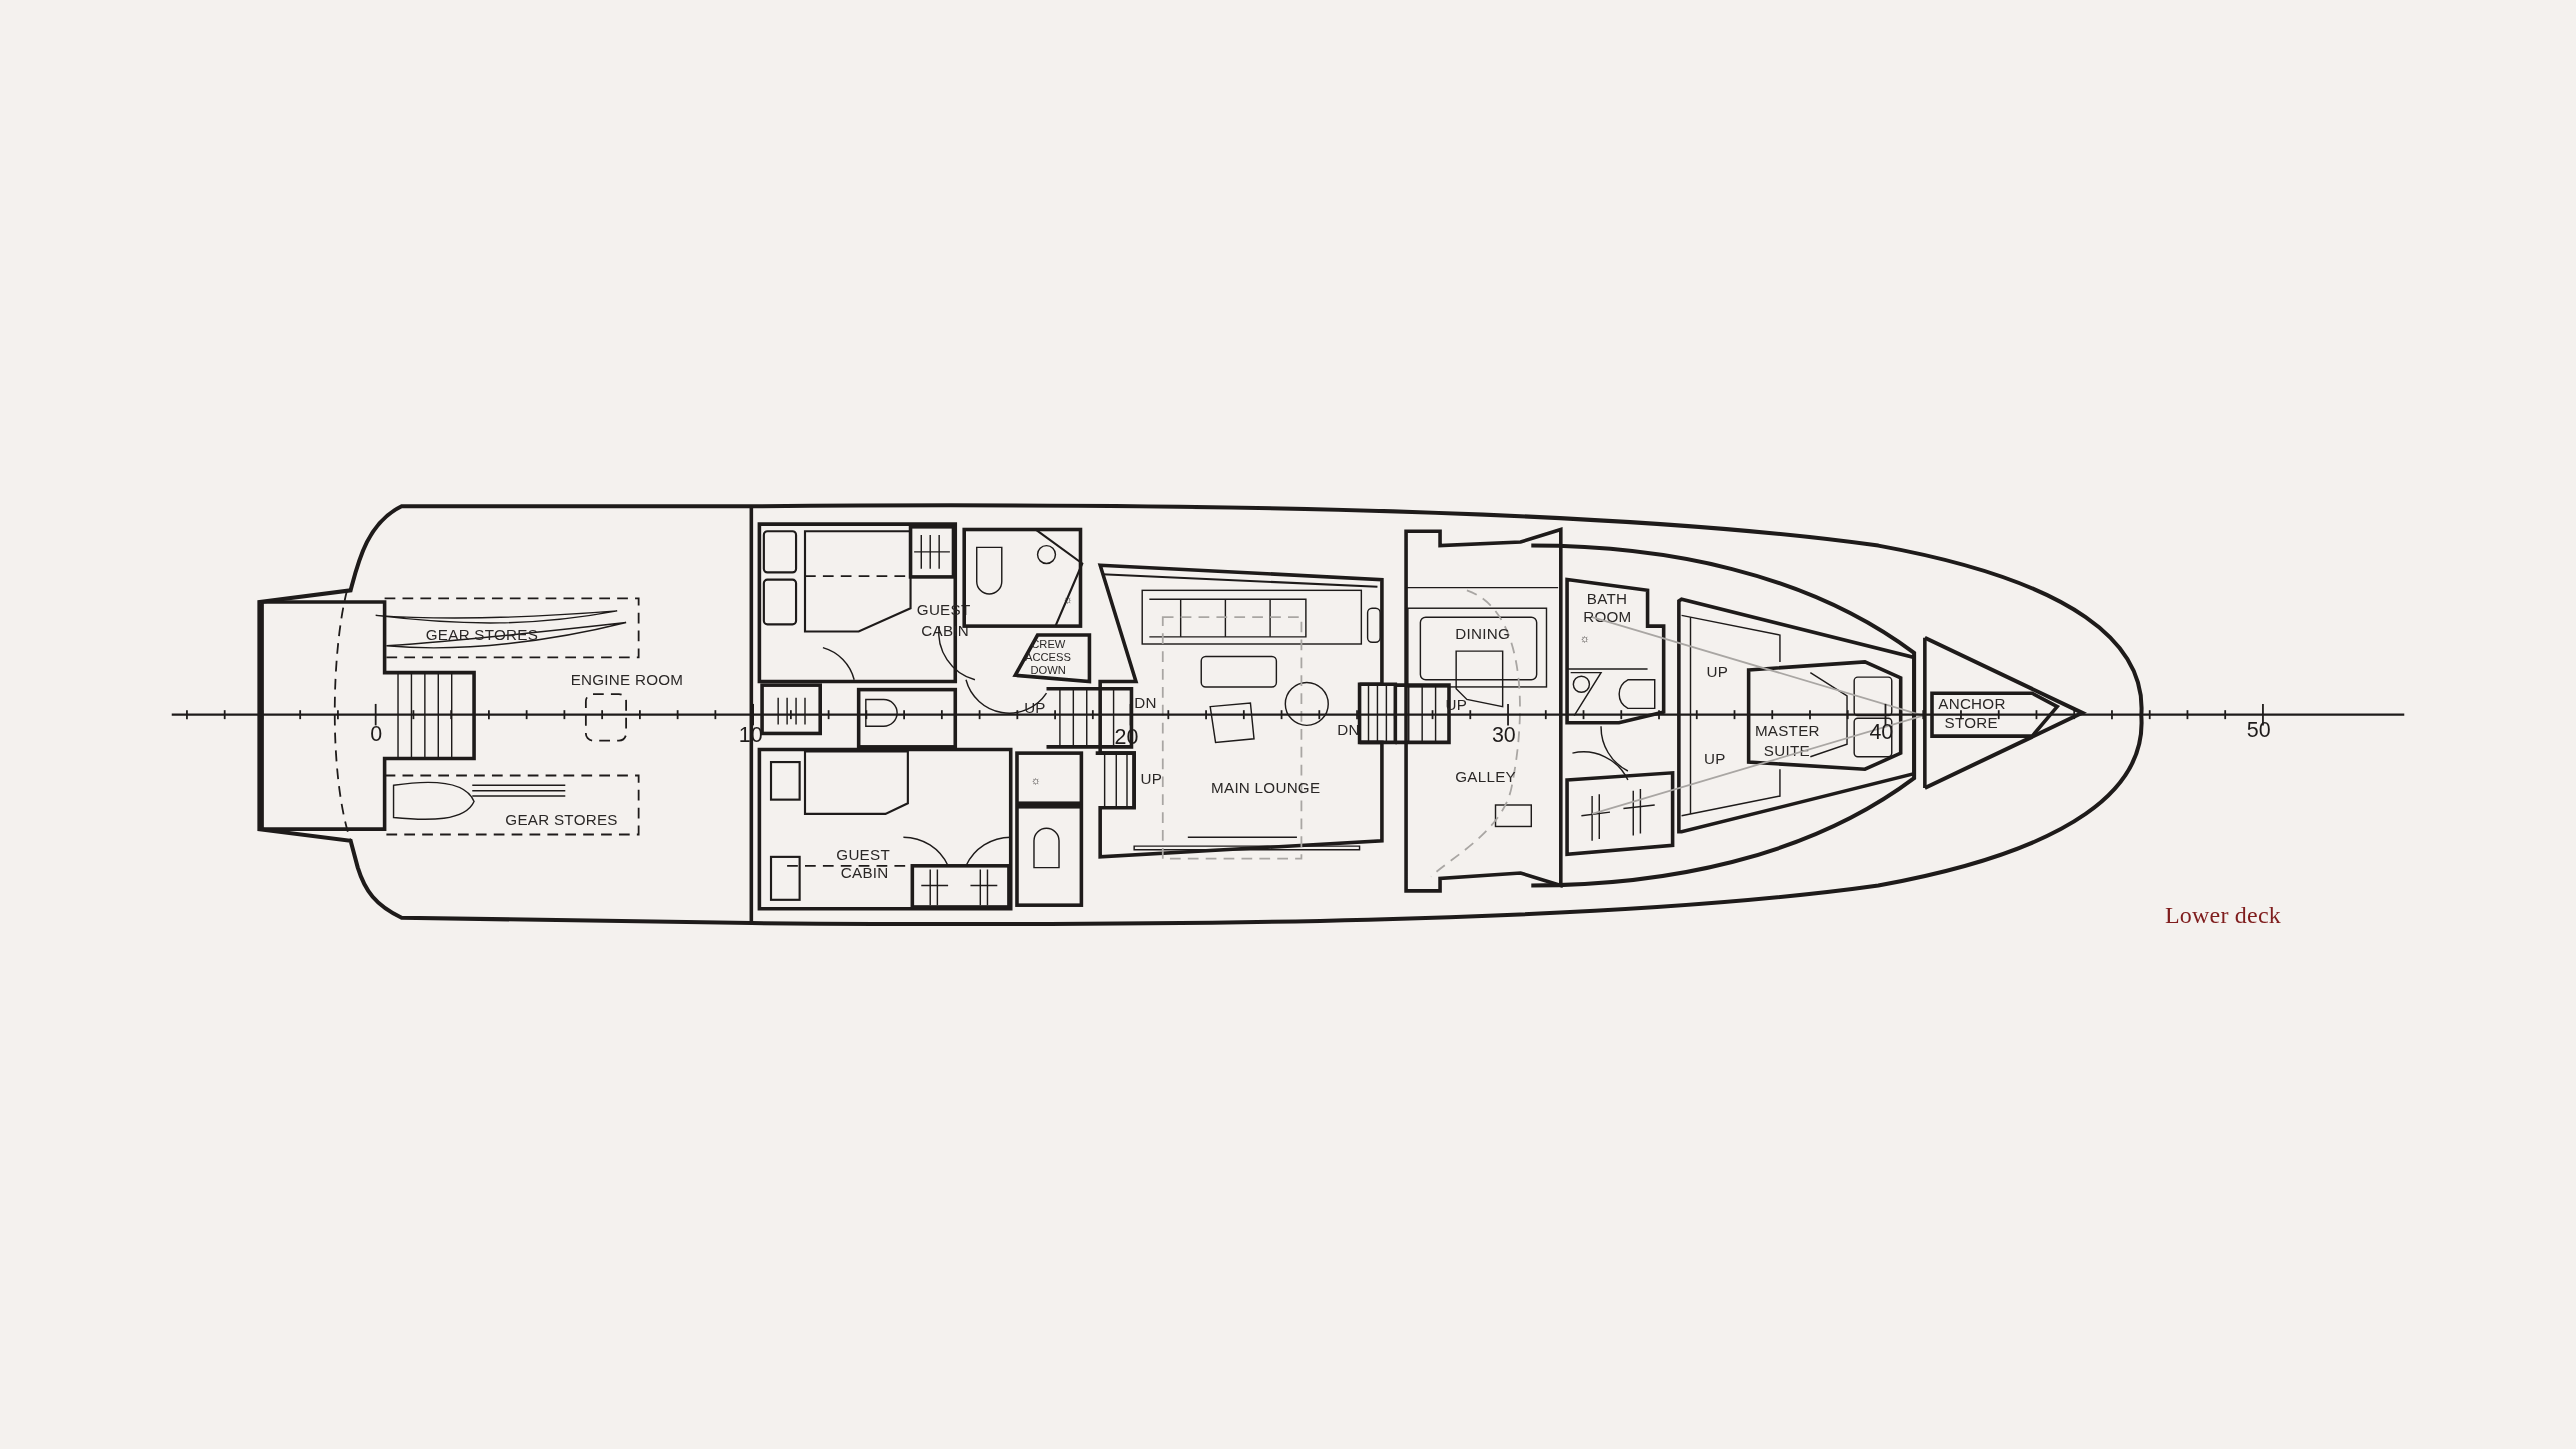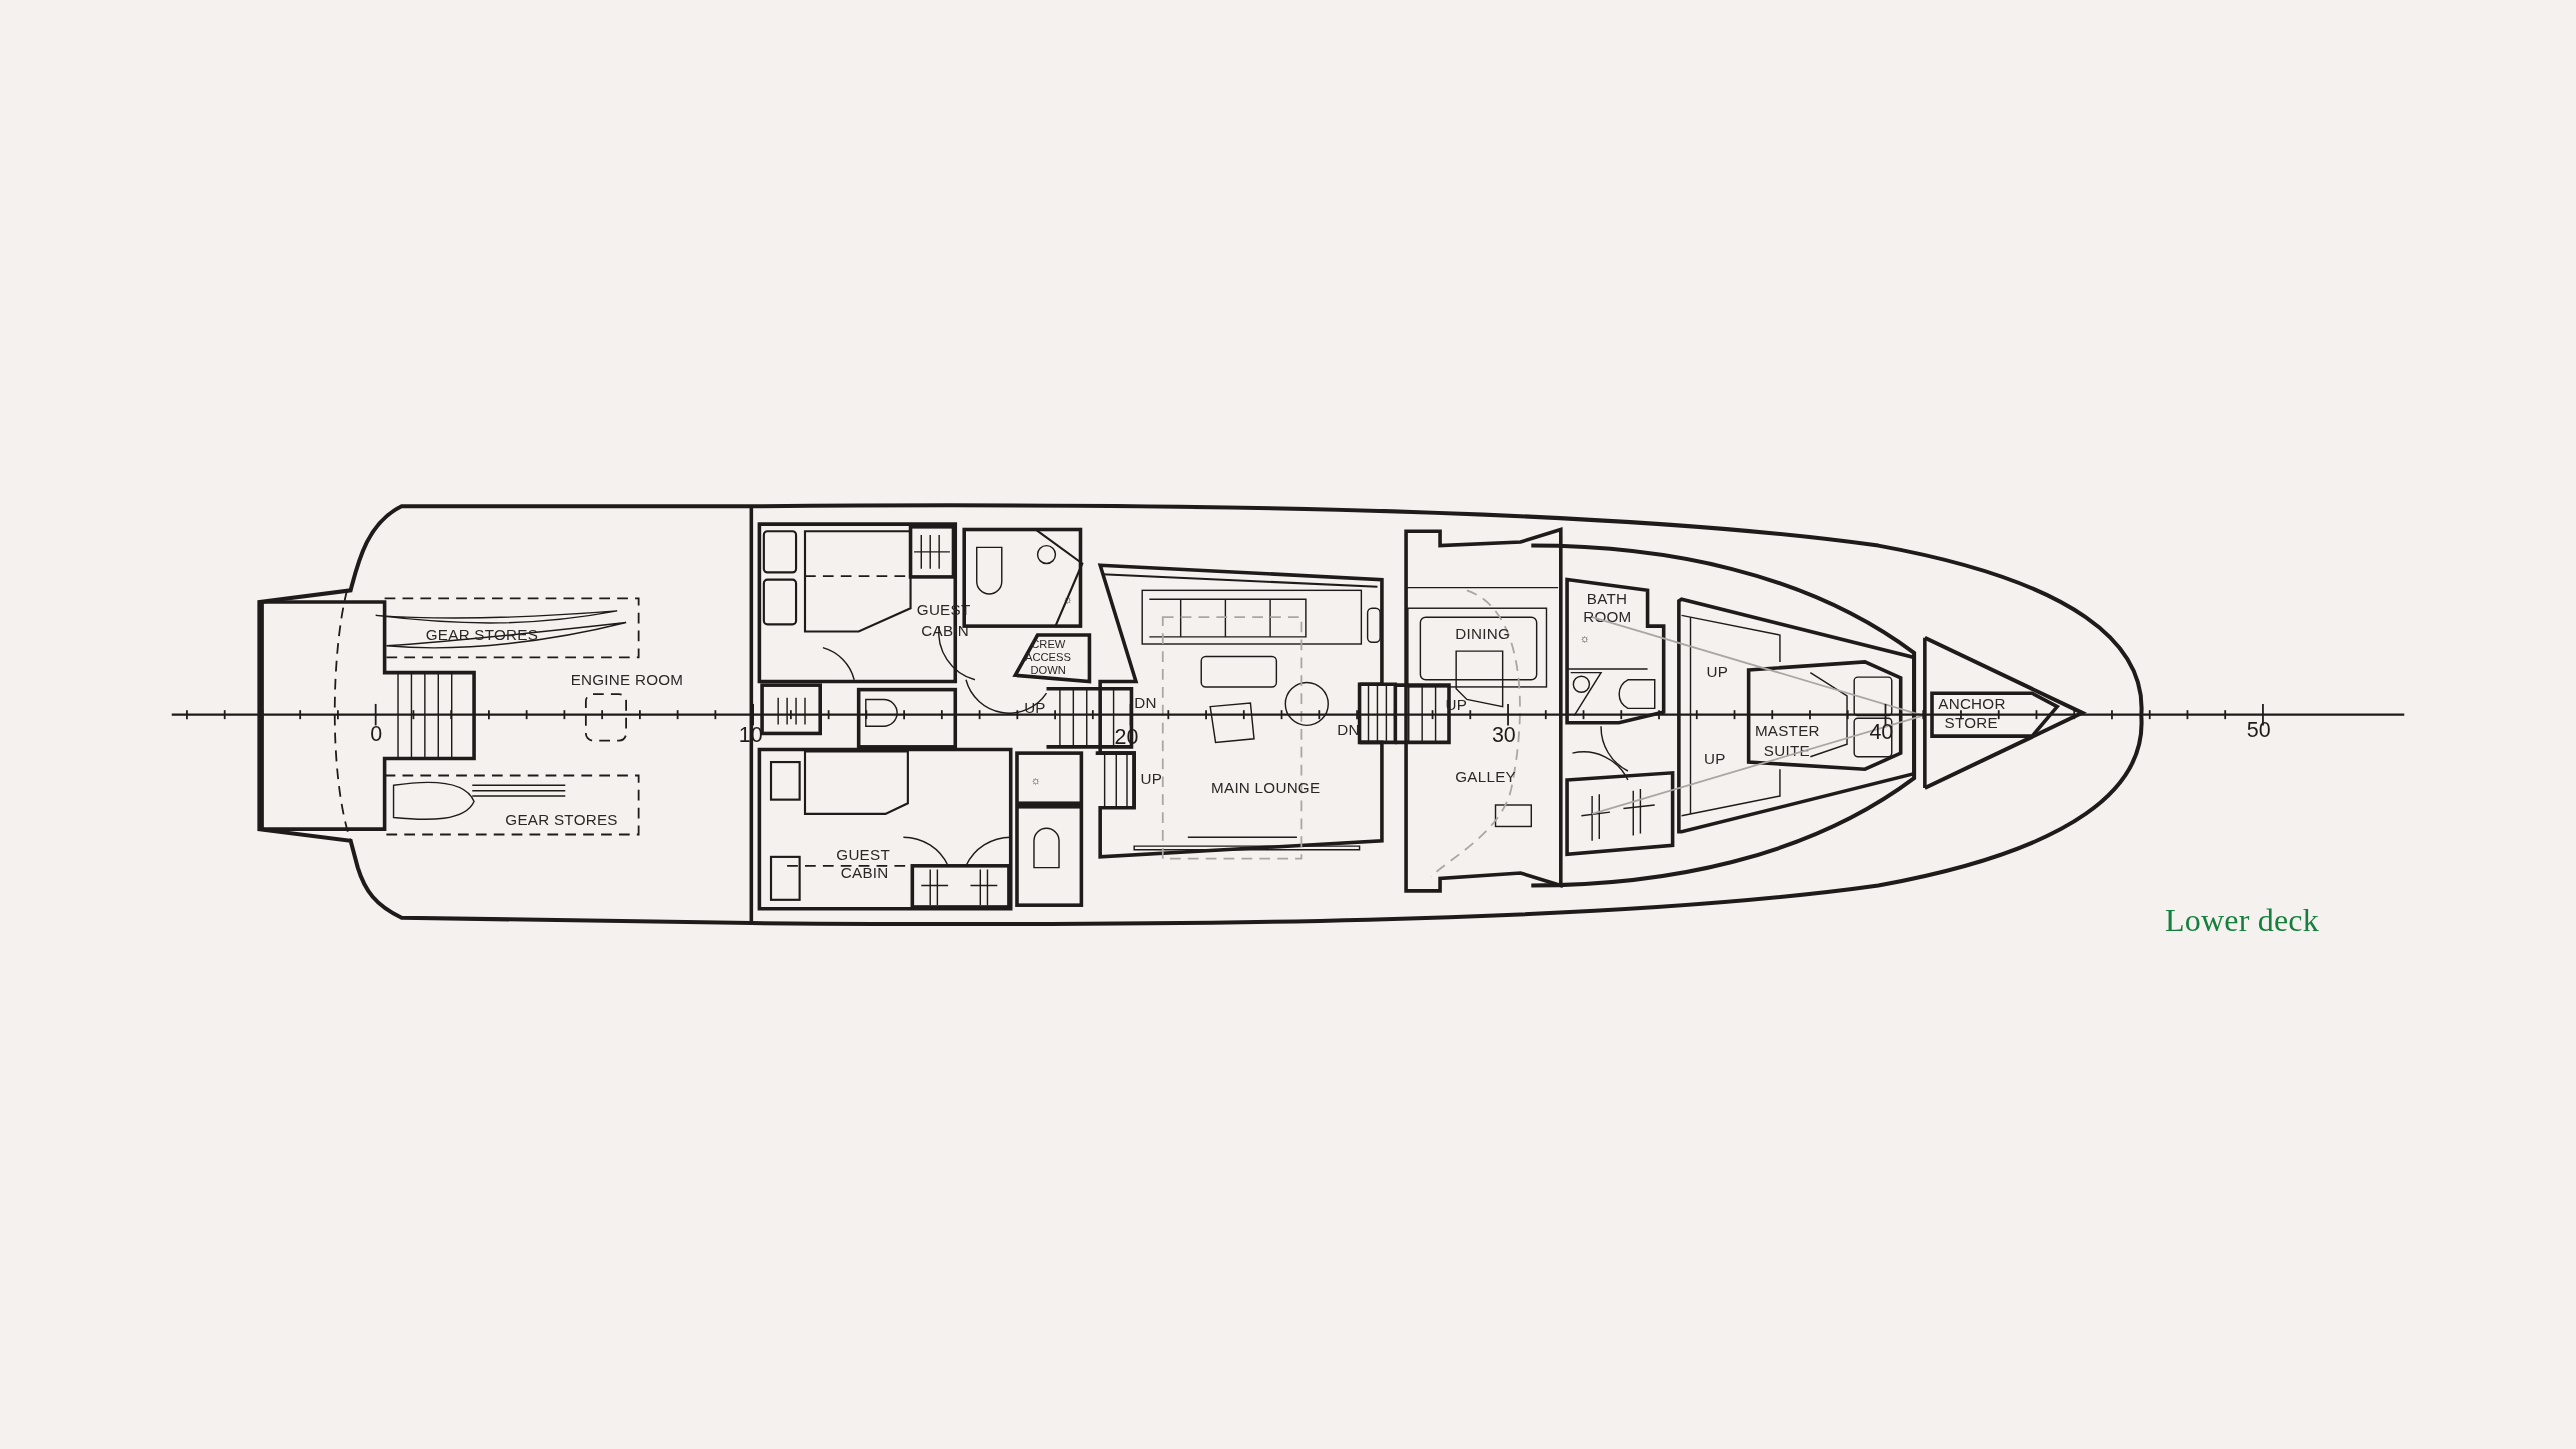--- a/index.html
+++ b/index.html
@@ -17,21 +17,21 @@
   .dash { fill:none; stroke:#1e1b1a; stroke-width:2; stroke-dasharray:12 8; }
   .ghost { fill:none; stroke:#a9a6a3; stroke-width:2; stroke-dasharray:12 8; }
   .ghostline { fill:none; stroke:#a9a6a3; stroke-width:2; }
   .axis { stroke:#1e1b1a; stroke-width:2.4; }
   .tick { stroke:#1e1b1a; stroke-width:2; }
   .lbl { fill:#2a2726; font-family:"Liberation Sans", sans-serif; font-size:17px; letter-spacing:0.3px; }
   .lbls { fill:#2a2726; font-family:"Liberation Sans", sans-serif; font-size:12.5px; }
   .num { fill:#1e1b1a; font-family:"Liberation Sans", sans-serif; font-size:24px; }
   .caption {
     position:absolute; left:2165px; top:902px;
-    font-family:"Liberation Serif", serif; font-size:32px; color:#15803d;
+    font-family:"Liberation Serif", serif; font-size:24px; color:#7f1d1d;
     letter-spacing:0.2px;
   }
 </style>
 </head>
 <body>
 
 <svg id="plan" viewBox="0 0 2880 1620" xmlns="http://www.w3.org/2000/svg">
 
   <g>
     <path class="hull" d="M449,566 L840,566 C1300,562 1800,568 2100,610 C2320,650 2400,720 2394,800 C2400,880 2320,950 2100,990 C1800,1032 1300,1036 840,1032 L449,1026 C420,1012 408,996 400,970 L392,940 L290,927 L290,673 L392,660 C400,630 410,585 449,566 Z"></path>

